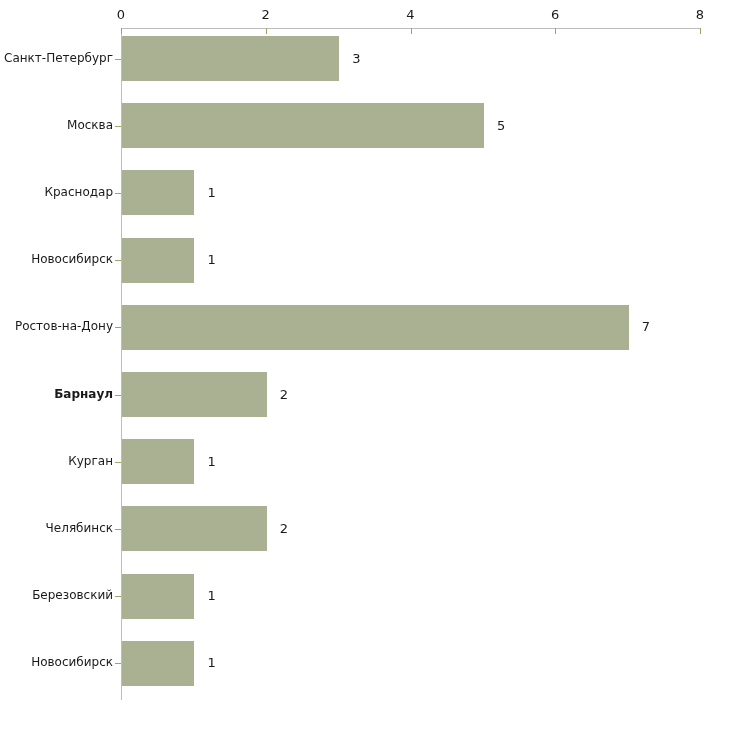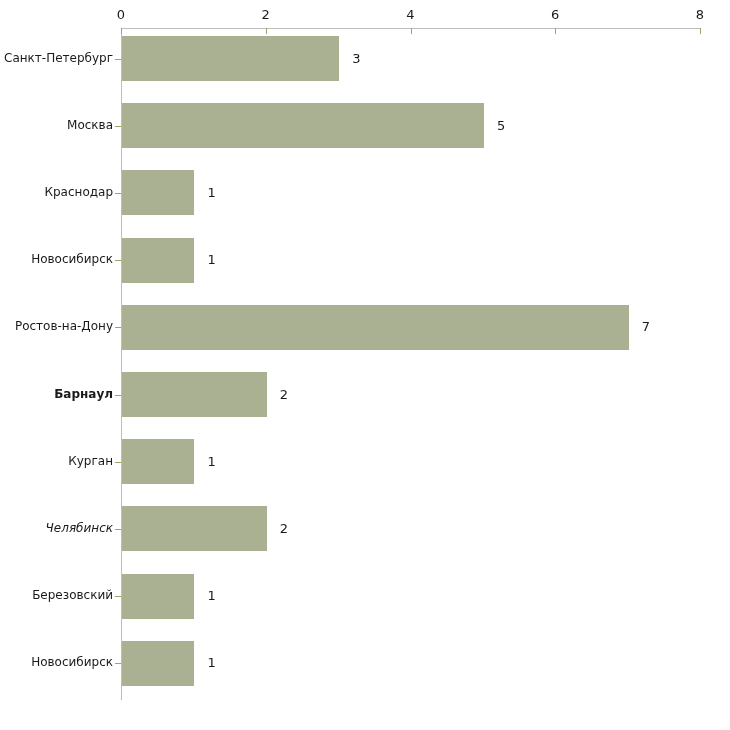--- a/index.html
+++ b/index.html
@@ -118,21 +118,21 @@
       <div class="y-tick-label" style="left: 0px; width: 113px; right: auto; top: 185.9px;">Краснодар</div>
       <div class="y-tick" style="top: 260px;"></div>
       <div class="y-tick-label" style="left: 0px; width: 113px; right: auto; top: 253.1px;">Новосибирск</div>
       <div class="y-tick" style="top: 327px;"></div>
       <div class="y-tick-label" style="left: 0px; width: 113px; right: auto; top: 320.3px; text-align: right;">Ростов-на-Дону</div>
       <div class="y-tick" style="top: 395px;"></div>
       <div class="y-tick-label" style="left: 0px; width: 113px; right: auto; top: 387.5px; font-weight: bold;">Барнаул</div>
       <div class="y-tick" style="top: 462px;"></div>
       <div class="y-tick-label" style="left: 0px; width: 113px; right: auto; top: 454.7px;">Курган</div>
       <div class="y-tick" style="top: 529px;"></div>
-      <div class="y-tick-label" style="left: 0px; width: 113px; right: auto; top: 521.9px; font-style: italic;">Челябинск</div>
+      <div class="y-tick-label" style="left: 0px; width: 113px; right: auto; top: 521.9px;">Челябинск</div>
       <div class="y-tick" style="top: 596px;"></div>
       <div class="y-tick-label" style="left: 0px; width: 113px; right: auto; top: 589.1px;">Березовский</div>
       <div class="y-tick" style="top: 663px;"></div>
       <div class="y-tick-label" style="left: 0px; width: 113px; right: auto; top: 656.3px;">Новосибирск</div>
     </div>
 
   <div id="bars">
       <div class="bar" style="top: 36px; height: 45px; width: 217.125px; background: rgb(170, 176, 146);"></div>
       <div class="bar-value" style="left: 352.125px; top: 51.5px;">3</div>
       <div class="bar" style="top: 103.2px; height: 45px; width: 361.875px; background: rgb(170, 176, 146);"></div>

